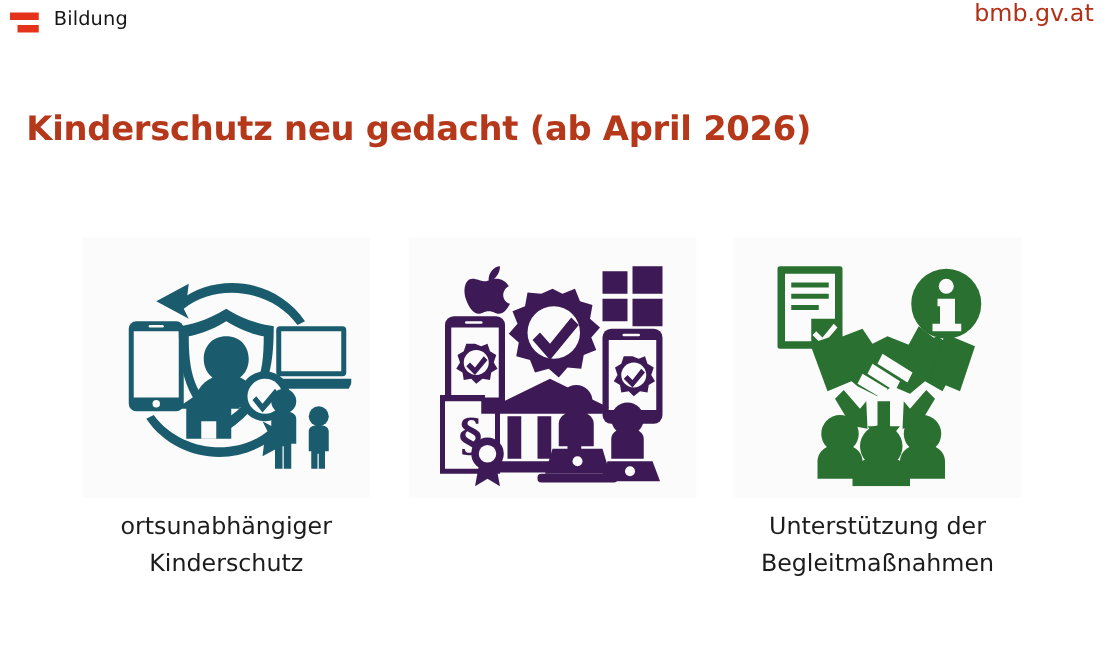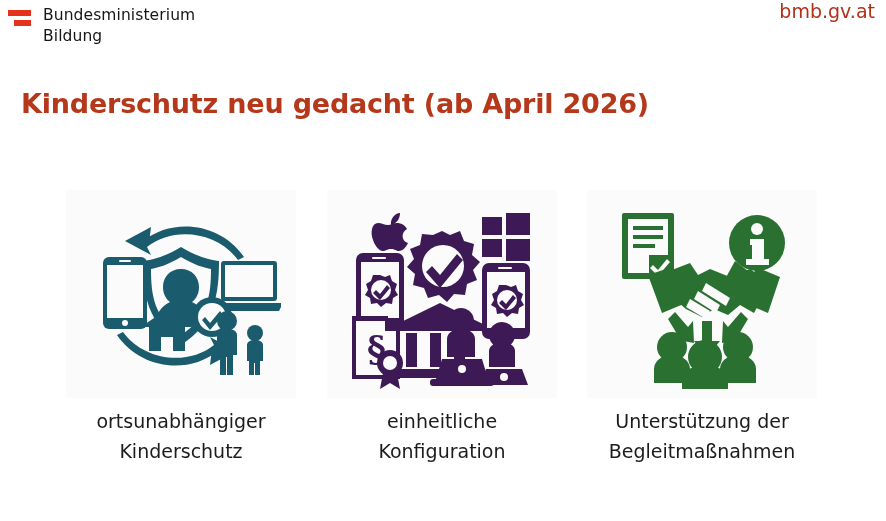--- a/index.html
+++ b/index.html
@@ -138,21 +138,20 @@
 <body>
 
 <div class="slide-header">
 
   <div class="brand">
     <span class="brand-mark">
       <span class="bar bar-top"></span>
       <span class="bar bar-bottom"></span>
     </span>
     <span class="brand-text">
-      <span>Bundesministerium</span>
       <span class="line2">Bildung</span>
     </span>
   </div>
 
   <a class="site-link" href="#">bmb.gv.at</a>
 </div>
 
 <h1 class="slide-title">Kinderschutz neu gedacht (ab April 2026)</h1>
 
 <div class="cards">
@@ -268,22 +267,20 @@
             <rect x="88" y="180" width="64" height="7" rx="3"></rect>
             <circle cx="120" cy="170" r="4" fill="#fbfbfb"></circle>
             <circle cx="160" cy="136" r="13"></circle>
             <path d="M147 152 C147 147 153 143 160 143 C167 143 173 147 173 152 L173 168 L147 168 Z"></path>
             <path d="M144 170 L180 170 L186 186 L138 186 Z"></path>
             <circle cx="162" cy="178" r="4" fill="#fbfbfb"></circle>
           </g>
         </g>
       </svg>
     </div>
-    <div class="card-caption">einheitliche
-Konfiguration</div>
   </div>
 
   <div class="card card-3">
     <div class="card-figure">
       <svg width="200" height="190" viewBox="0 0 200 190">
         <g fill="#2a7030">
 
           <g>
             <rect x="20" y="14" width="52" height="66" rx="2"></rect>
             <rect x="26" y="20" width="40" height="54" fill="#fbfbfb"></rect>

